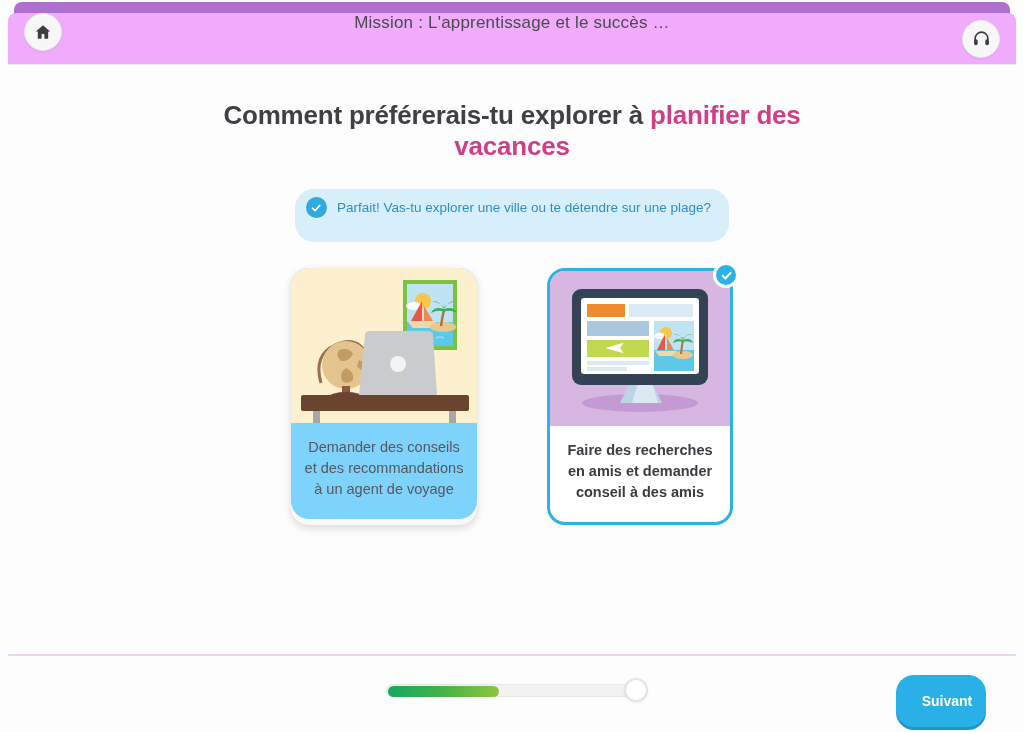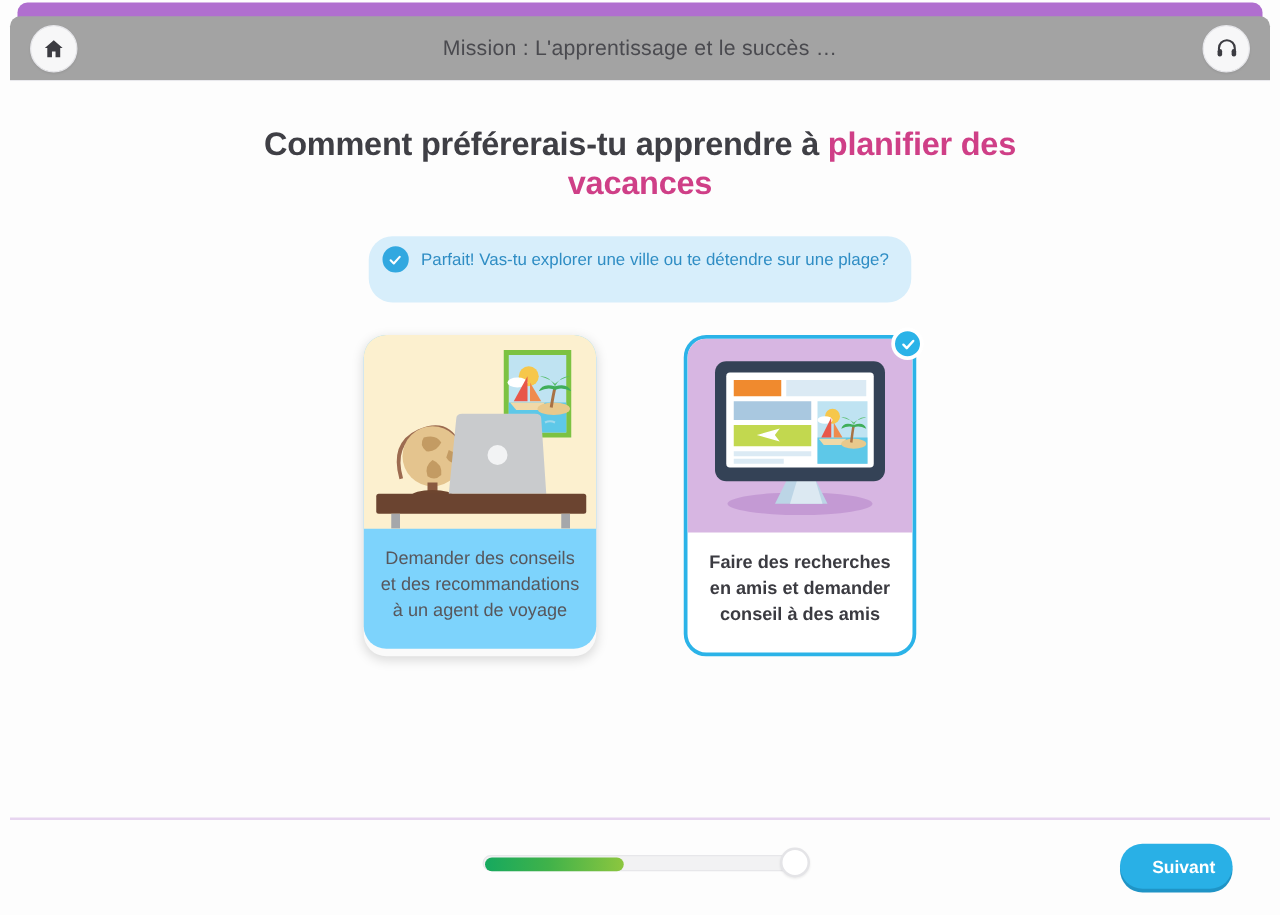--- a/index.html
+++ b/index.html
@@ -31,25 +31,24 @@
     border-radius: 8px 8px 0 0;
   }
 
   
   .header {
     position: absolute;
     top: 13px;
     left: 8px;
     width: 1008px;
     height: 52px;
-    background: #a3a3a3;
+    background: #f0abfc;
     border-bottom: 1px solid #e9e9ed;
     border-radius: 8px 8px 0 0;
     display: flex;
-    align-items: center;
     padding: 0 16px;
   }
 
   .round-btn {
     width: 38px;
     height: 38px;
     border-radius: 50%;
     background: #f7f7f8;
     border: 1px solid #e6e6ea;
     display: flex;
@@ -263,21 +262,21 @@
     background: #ffffff;
     border: 2px solid #e4e4e7;
     box-shadow: 0 1px 2px rgba(0,0,0,.08);
   }
 
   .next-btn {
     position: absolute;
     right: 30px;
     top: 19px;
     width: 90px;
-    height: 36px;
+    height: 52px;
     border-radius: 18px;
     background: #29b0e6;
     box-shadow: 0 3px 0 #1f94c6;
     display: flex;
     align-items: center;
     justify-content: center;
     color: #ffffff;
     font-size: 14px;
     font-weight: bold;
     border: none;
@@ -309,21 +308,21 @@
           <rect x="2.6" y="13" width="4.6" height="7.4" rx="2.2" fill="#3c3c42"></rect>
           <rect x="16.8" y="13" width="4.6" height="7.4" rx="2.2" fill="#3c3c42"></rect>
         </svg>
       </div>
     </div>
   </div>
 
   <div class="content">
 
     <div class="question">
-      <span>Comment préférerais-tu apprendre à </span><span class="q-accent">planifier des vacances</span>
+      <span>Comment préférerais-tu explorer à </span><span class="q-accent">planifier des vacances</span>
     </div>
 
     <div class="hint-wrap">
       <div class="hint">
         <span class="check-circle">
           <svg width="12" height="12" viewBox="0 0 24 24">
             <path d="M5 12.5 L10 17.5 L19.5 7" fill="none" stroke="#ffffff" stroke-width="3.4" stroke-linecap="round" stroke-linejoin="round"></path>
           </svg>
         </span>
         <span class="hint-text">Parfait! Vas-tu explorer une ville ou te détendre sur une plage?</span>

